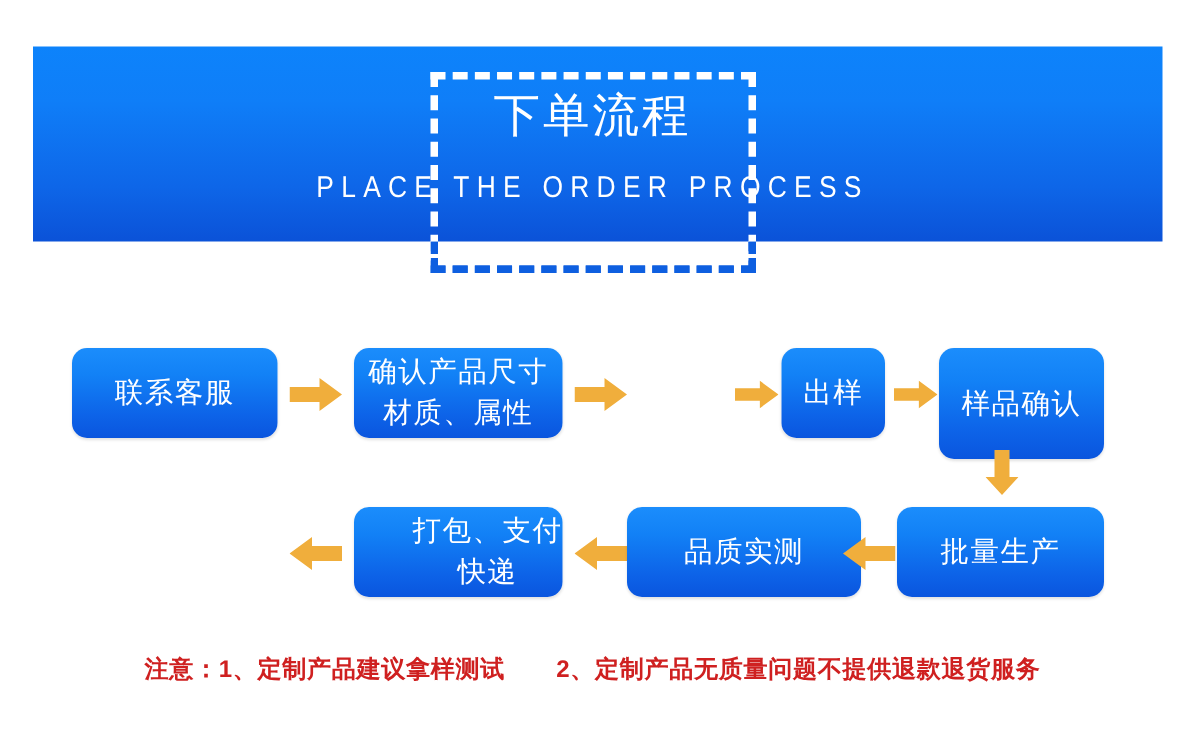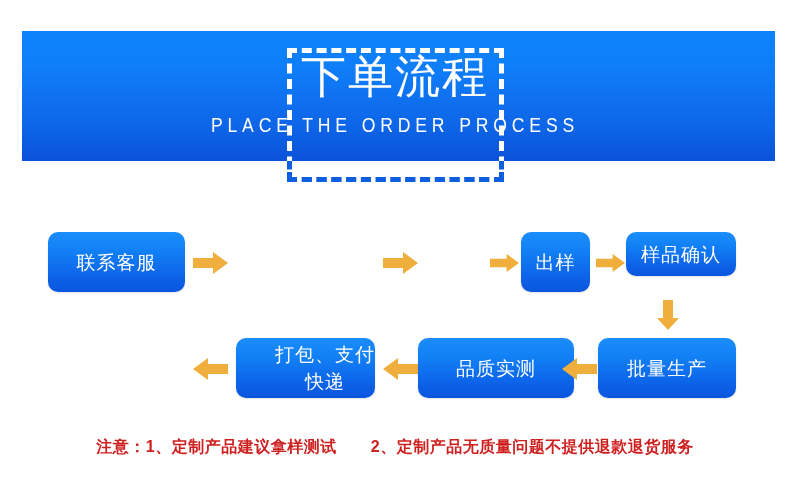--- a/index.html
+++ b/index.html
@@ -62,21 +62,21 @@
     clip-path: inset(120px 0 0 0);
   }
 
   .banner-title {
     position: absolute;
     left: 0;
     top: 53px;
     width: 790px;
     text-align: center;
     color: #ffffff;
-    font-size: 45px;
+    font-size: 31px;
     line-height: 48px;
     letter-spacing: 2px;
     z-index: 5;
     white-space: nowrap;
     font-weight: 400;
   }
 
   .banner-subtitle {
     position: absolute;
     left: 0;
@@ -159,20 +159,24 @@
   <div class="node" style="left:48px;  top:232px; width:137px; height:60px;">
     <span>联系客服</span>
   </div>
 
   <div class="arrow" style="left:193px; top:252px;">
     <svg width="35" height="22" viewBox="0 0 35 22" aria-hidden="true">
       <path d="M0 6 H20 V0 L35 11 L20 22 V16 H0 Z" fill="#f0ae3c"></path>
     </svg>
   </div>
 
+  <div class="node" style="left:236px; top:232px; width:139px; height:60px;">
+    <span>确认产品尺寸
+材质、属性</span>
+  </div>
 
   <div class="arrow" style="left:383px; top:252px;">
     <svg width="35" height="22" viewBox="0 0 35 22" aria-hidden="true">
       <path d="M0 6 H20 V0 L35 11 L20 22 V16 H0 Z" fill="#f0ae3c"></path>
     </svg>
   </div>
 
 
   <div class="arrow" style="left:490px; top:252px;">
     <svg width="29" height="22" viewBox="0 0 35 22" aria-hidden="true">
@@ -183,21 +187,21 @@
   <div class="node" style="left:521px; top:232px; width:69px; height:60px;">
     <span>出样</span>
   </div>
 
   <div class="arrow" style="left:596px; top:252px;">
     <svg width="29" height="22" viewBox="0 0 35 22" aria-hidden="true">
       <path d="M0 6 H20 V0 L35 11 L20 22 V16 H0 Z" fill="#f0ae3c"></path>
     </svg>
   </div>
 
-  <div class="node" style="left:626px; top:232px; width:110px; height:44px;">
+  <div class="node" style="left:626px; top:232px; width:110px; height:74px;">
     <span>样品确认</span>
   </div>
 
   <div class="arrow" style="left:657px; top:300px;">
     <svg width="22" height="30" viewBox="0 0 22 30" aria-hidden="true">
       <path d="M6 0 H16 V18 H22 L11 30 L0 18 H6 Z" fill="#f0ae3c"></path>
     </svg>
   </div>
 
 

